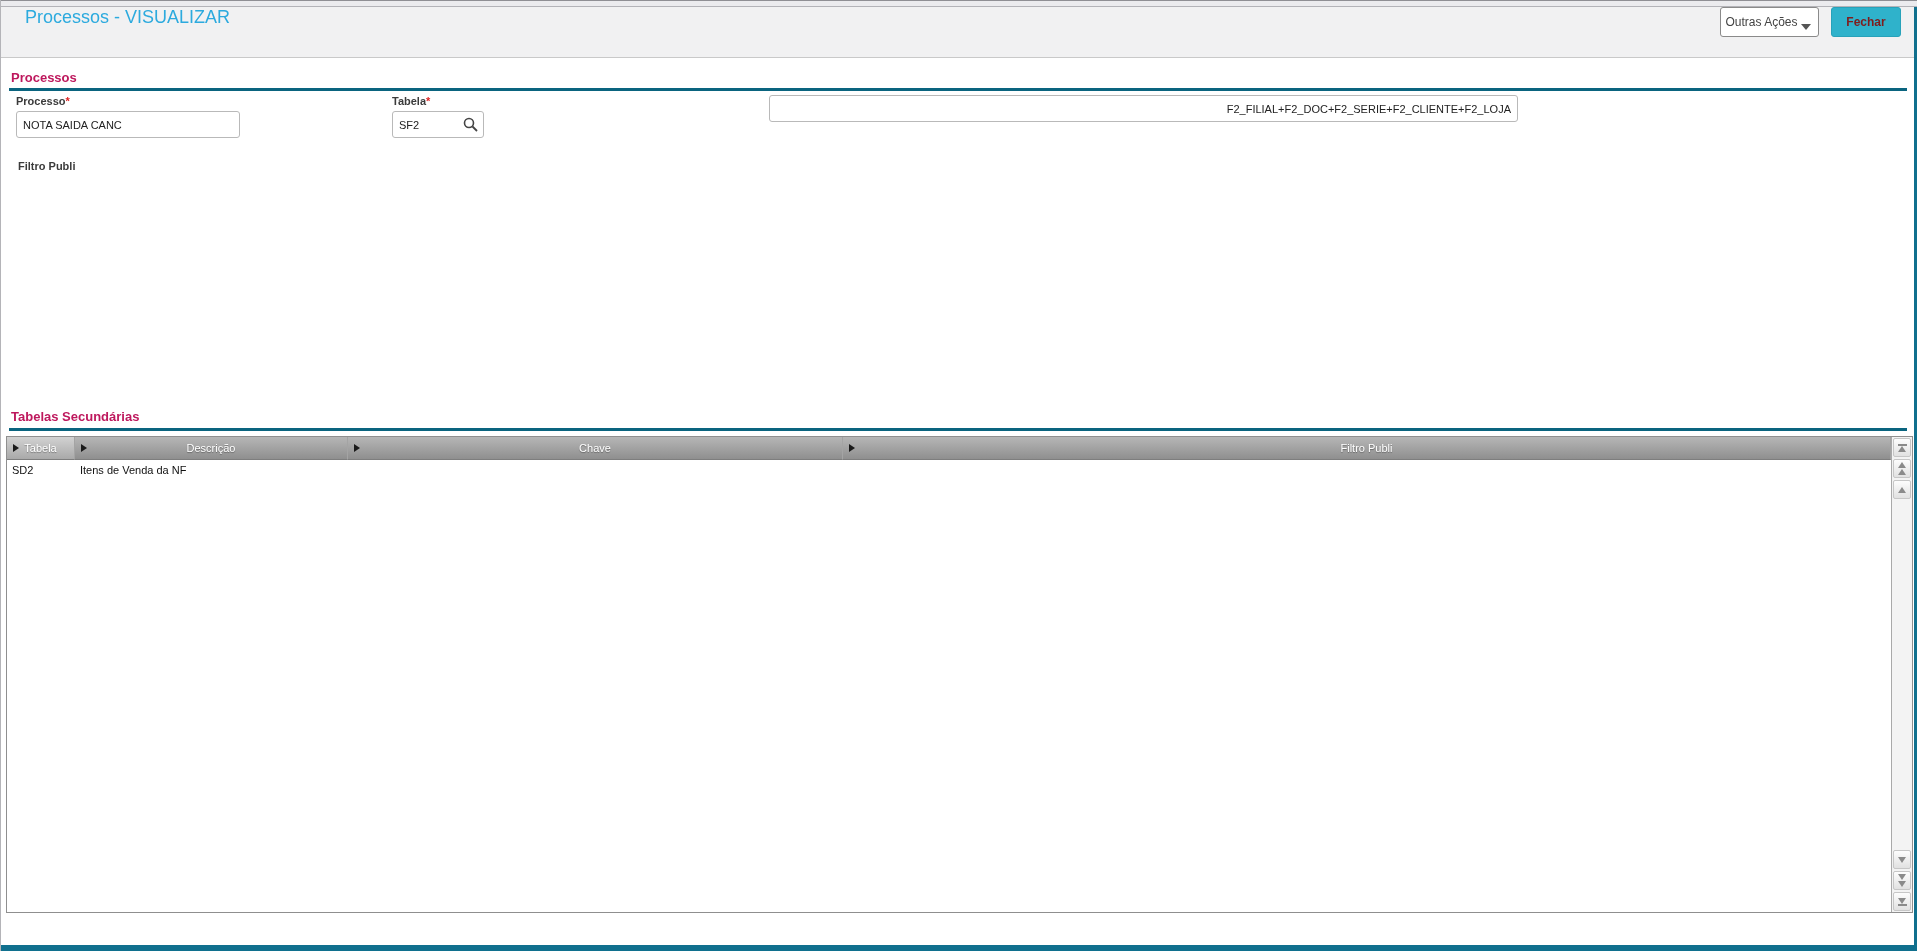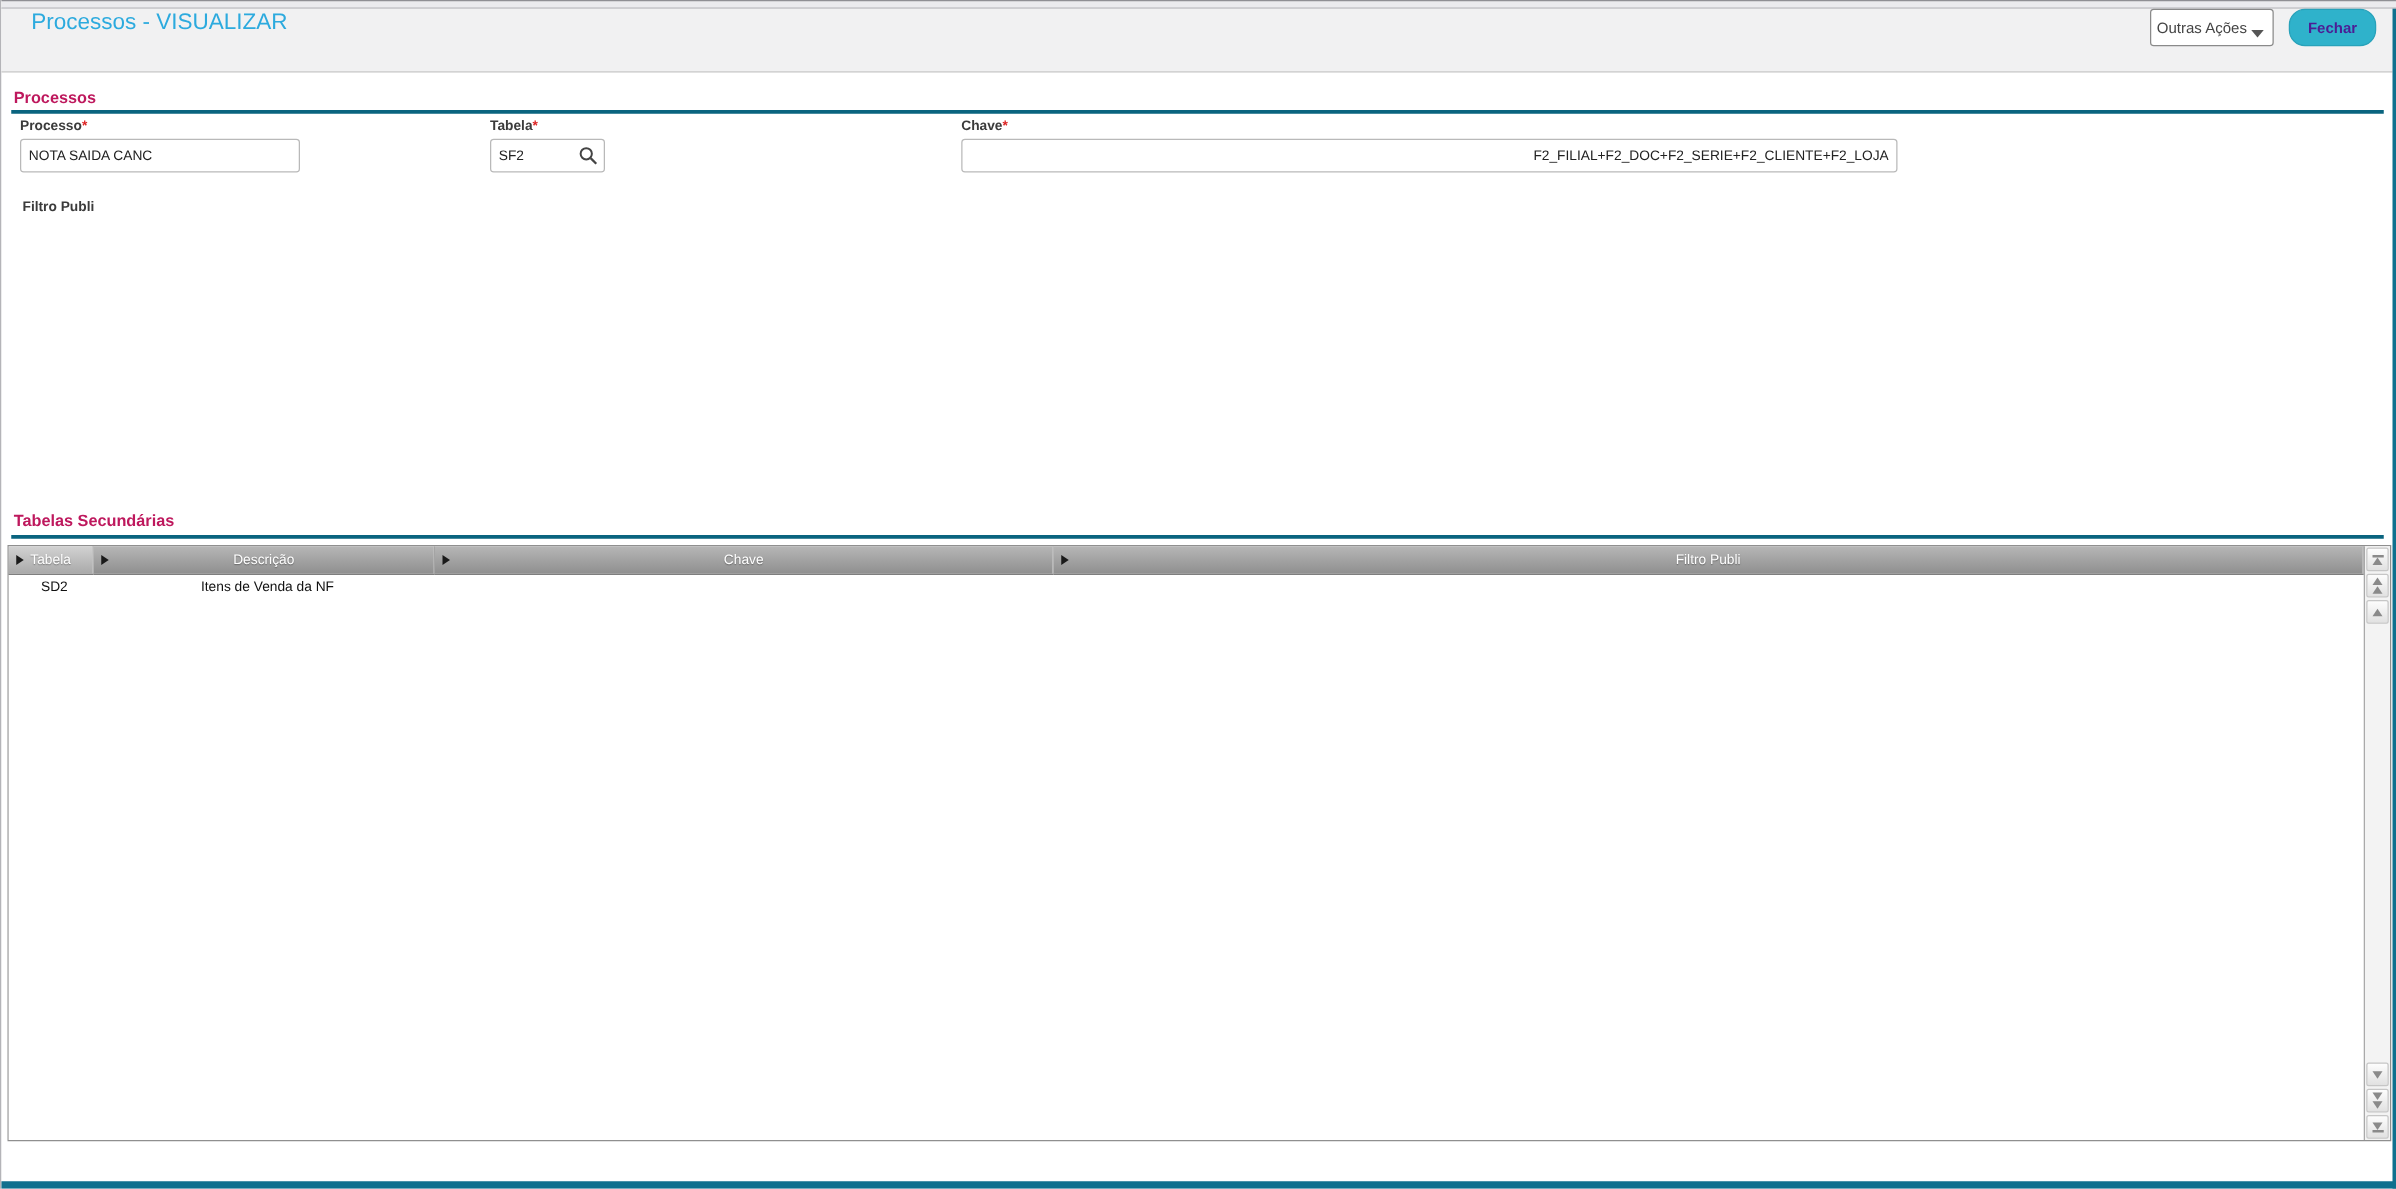--- a/index.html
+++ b/index.html
@@ -48,22 +48,22 @@
     position:absolute; right:7px; bottom:6px;
     width:0; height:0;
     border-left:5px solid transparent;
     border-right:5px solid transparent;
     border-top:6px solid #555;
   }
   .btn-fechar {
     width:70px; height:30px;
     background:#2fb2cb;
     border:1px solid #28a2ba;
-    border-radius:13px;
-    font-size:12px; font-weight:bold; color:#4c1d95;
+    border-radius:3px;
+    font-size:12px; font-weight:bold; color:#7f1d1d;
     display:flex; align-items:center; justify-content:center;
     cursor:pointer;
   }
   
   .frame-right { position:absolute; top:7px; right:0; bottom:0; width:3px; background:#10708e; }
   .frame-bottom { position:absolute; bottom:0; left:0; right:0; height:6px; background:#10708e; }
 
   
   .section-title {
     position:absolute; left:10px;
@@ -134,21 +134,21 @@
     width:0; height:0;
     border-top:4px solid transparent;
     border-bottom:4px solid transparent;
     border-left:6px solid #1a1a1a;
   }
   .col-tabela { width:68px; }
   .col-desc   { width:273px; }
   .col-chave  { width:495px; }
   .col-filtro { flex:1; }
   .grid-body { flex:1; background:#ffffff; }
-  .grid-row { display:flex; height:22px; cursor:pointer;text-align:center; }
+  .grid-row { display:flex; height:22px; cursor:pointer; }
   .gr-cell {
     font-size:11px; color:#111111;
     padding:4px 0 0 5px;
     overflow:hidden; white-space:nowrap;
   }
   
   .vscroll {
     width:21px;
     border-left:1px solid #a9a9a9;
     background:#f3f3f3;
@@ -199,21 +199,20 @@
   <div class="input-wrap">
     <input type="text" value="SF2" style="">
     <svg class="search-icon" viewBox="0 0 17 17">
       <circle cx="7" cy="7" r="4.5" fill="none" stroke="#444" stroke-width="1.6"></circle>
       <line x1="10.5" y1="10.5" x2="15" y2="15" stroke="#444" stroke-width="1.8"></line>
     </svg>
   </div>
 </div>
 
 <div class="field f-chave">
-  <label><span>Chave</span><span class="req">*</span></label>
   <input type="text" value="F2_FILIAL+F2_DOC+F2_SERIE+F2_CLIENTE+F2_LOJA" style="">
 </div>
 
 <div class="field f-filtro">
   <label><span>Filtro Publi</span></label>
 </div>
 
 <div class="section-title sec2-title">Tabelas Secundárias</div>
 <div class="section-rule sec2-rule"></div>
 

